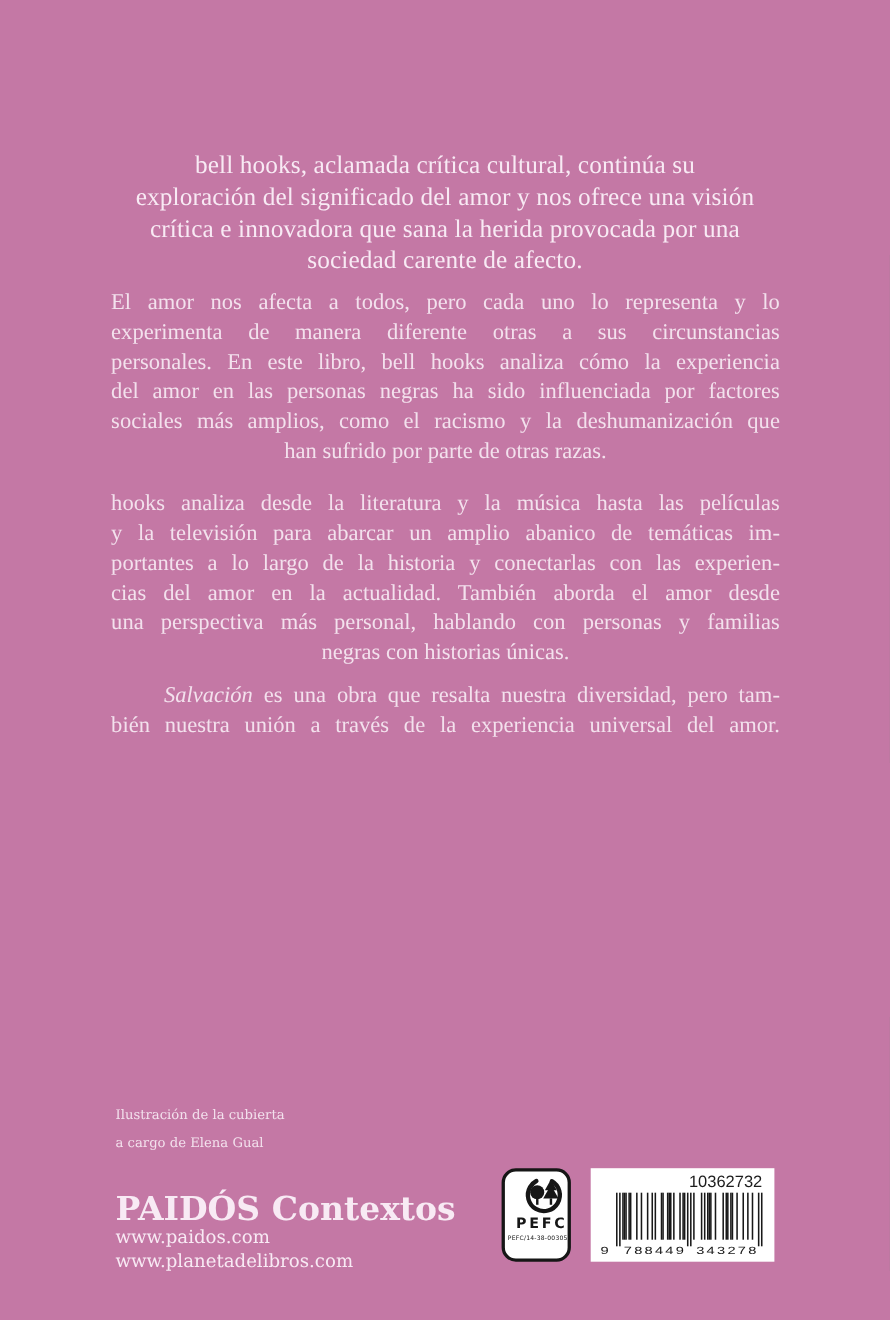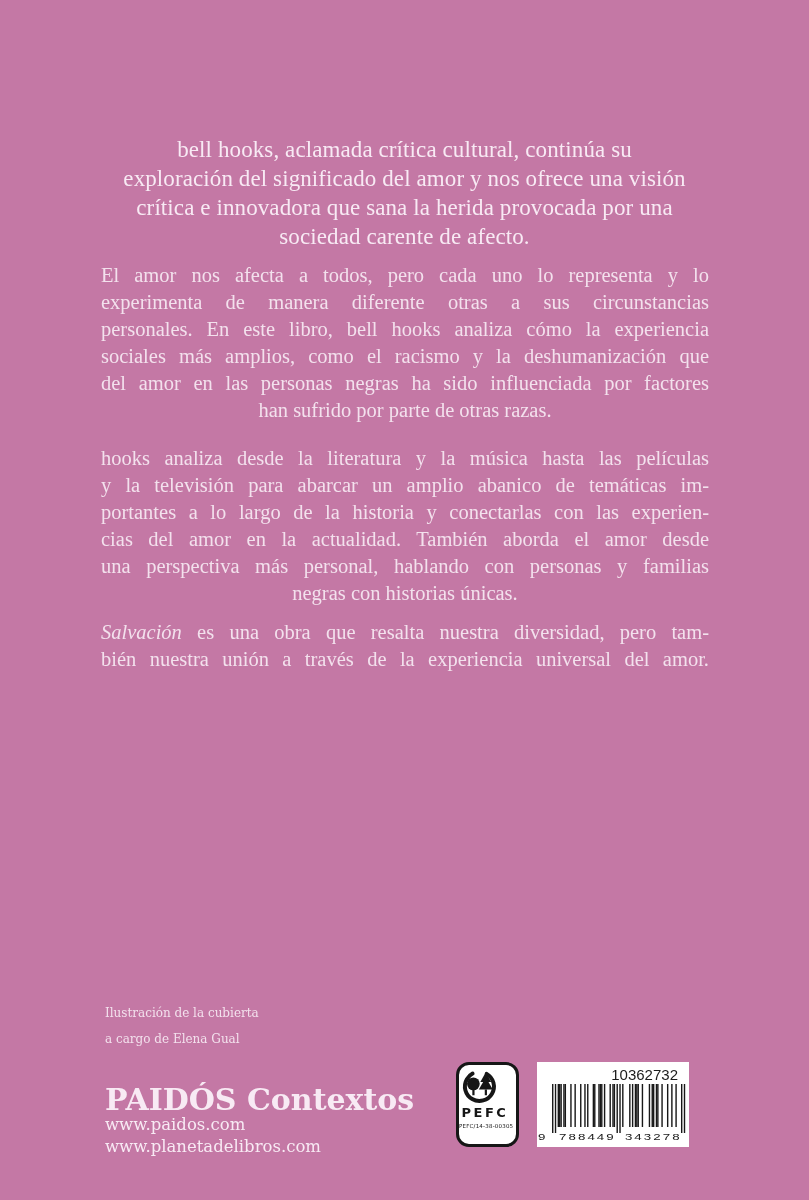--- a/index.html
+++ b/index.html
@@ -11,45 +11,45 @@
     position:absolute;top:135px;left:84px;width:641px;
     text-align:center;font-weight:normal;font-size:23px;line-height:29px;
     letter-spacing:0.1px;
   }
   .para{position:absolute;left:101px;width:608px;font-size:20.5px;line-height:27px;}
   .p1{top:262px}
   .p2{top:445px}
   .p3{top:619px}
   .jline{text-align:justify;text-align-last:justify;}
   .cline{text-align-last:center;}
-  .italic{font-style:italic;}
+  .italic{font-style:italic;margin-left:48px;}
   .credit{
     position:absolute;left:105px;top:1000px;
     font-family:"DejaVu Serif",serif;font-size:12px;line-height:26px;
   }
   .publisher{position:absolute;left:105px;top:1087px;font-family:"DejaVu Serif",serif;}
   .imprint{font-size:30px;line-height:26px;font-weight:bold;}
   .urls{font-size:16.5px;line-height:21.5px;margin-top:1px;}
   .pefc-box{
     position:absolute;left:456px;top:1062px;width:63px;height:85px;
     background:#fff;border:3.5px solid #161616;border-radius:13px;
-    box-sizing:border-box;display:flex;flex-direction:column;align-items:flex-start;
+    box-sizing:border-box;display:flex;flex-direction:column;align-items:flex-end;
     padding-top:4px;
   }
   .pefc-mark{display:block;}
   .pefc-label{
     font-family:"DejaVu Sans",sans-serif;font-weight:bold;font-size:13px;
     letter-spacing:2.5px;padding-left:2.5px;color:#161616;line-height:14px;margin-top:1px;
   }
   .pefc-code{
     font-family:"DejaVu Sans",sans-serif;font-size:5.5px;color:#161616;
     margin-top:2.5px;letter-spacing:0.2px;
   }
   .barcode-box{
-    position:absolute;left:537px;top:1062px;width:152px;height:85px;background:#fff;
+    position:absolute;left:537px;top:1062px;width:167px;height:85px;background:#fff;
   }
   .sku{
     font-family:"Liberation Sans",sans-serif;font-size:15px;color:#1c1c1c;
     text-align:right;padding:5px 11px 0 0;line-height:16px;
   }
   .ean-svg{display:block;margin:1px auto 0;}
 </style>
 </head>
 <body>
 
@@ -59,22 +59,22 @@
     <div>bell hooks, aclamada crítica cultural, continúa su</div>
     <div>exploración del significado del amor y nos ofrece una visión</div>
     <div>crítica e innovadora que sana la herida provocada por una</div>
     <div>sociedad carente de afecto.</div>
   </div>
 
   <div class="para p1" style="color: rgb(243, 225, 237);">
     <div class="jline">El amor nos afecta a todos, pero cada uno lo representa y lo</div>
     <div class="jline">experimenta de manera diferente otras a sus circunstancias</div>
     <div class="jline">personales. En este libro, bell hooks analiza cómo la experiencia</div>
+    <div class="jline">del amor en las personas negras ha sido influenciada por factores</div>
     <div class="jline">sociales más amplios, como el racismo y la deshumanización que</div>
-    <div class="jline">del amor en las personas negras ha sido influenciada por factores</div>
     <div class="cline">han sufrido por parte de otras razas.</div>
   </div>
 
   <div class="para p2" style="color: rgb(243, 225, 237);">
     <div class="jline">hooks analiza desde la literatura y la música hasta las películas</div>
     <div class="jline">y la televisión para abarcar un amplio abanico de temáticas im-</div>
     <div class="jline">portantes a lo largo de la historia y conectarlas con las experien-</div>
     <div class="jline">cias del amor en la actualidad. También aborda el amor desde</div>
     <div class="jline">una perspectiva más personal, hablando con personas y familias</div>
     <div class="cline">negras con historias únicas.</div>

